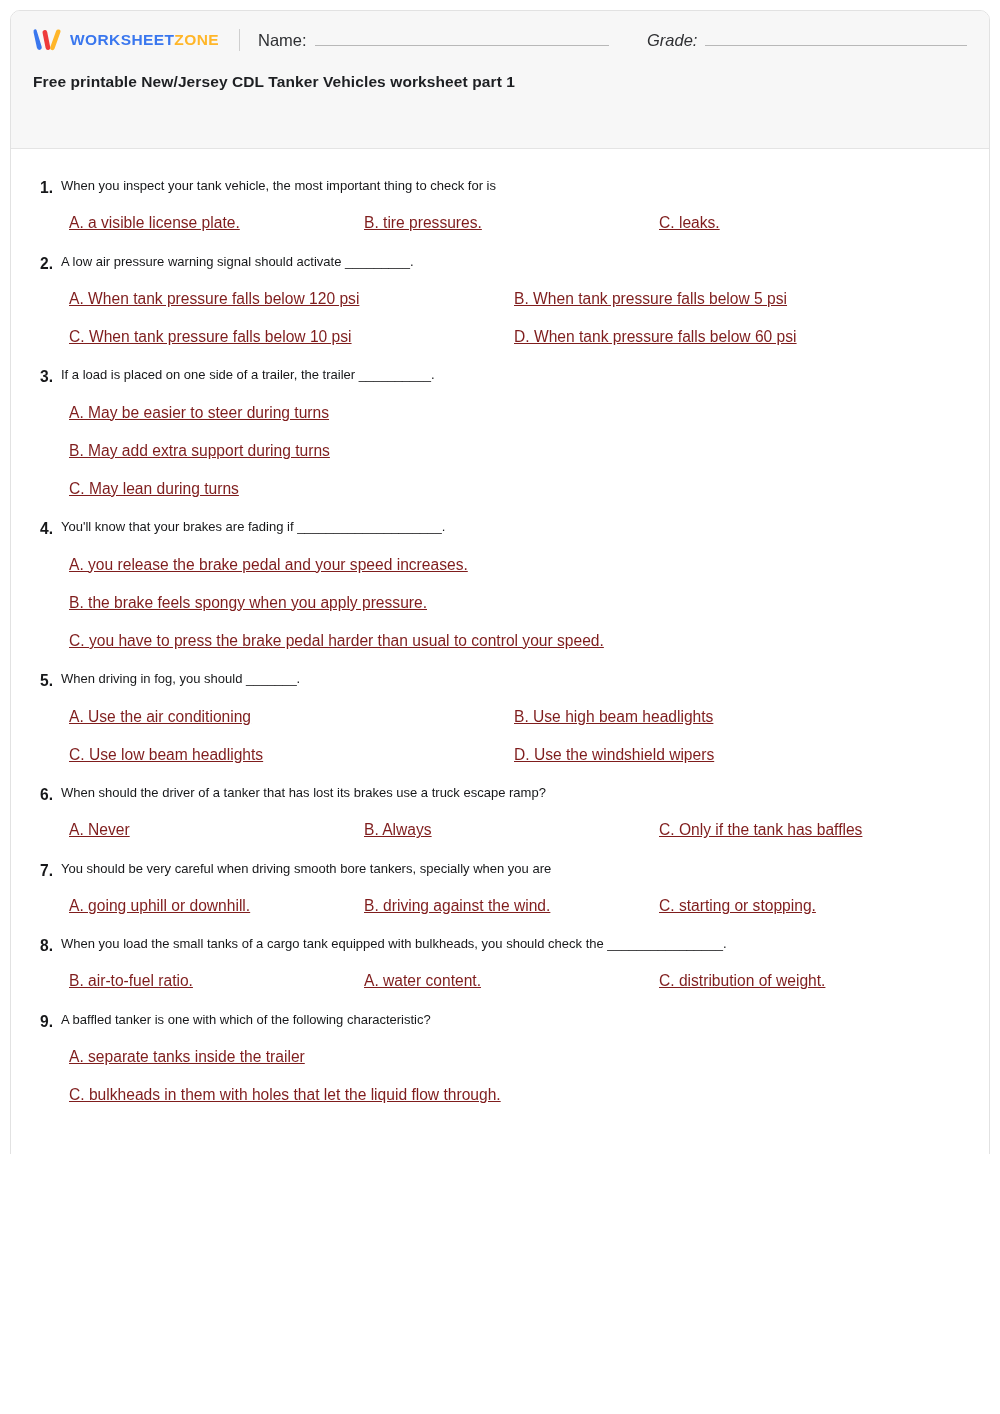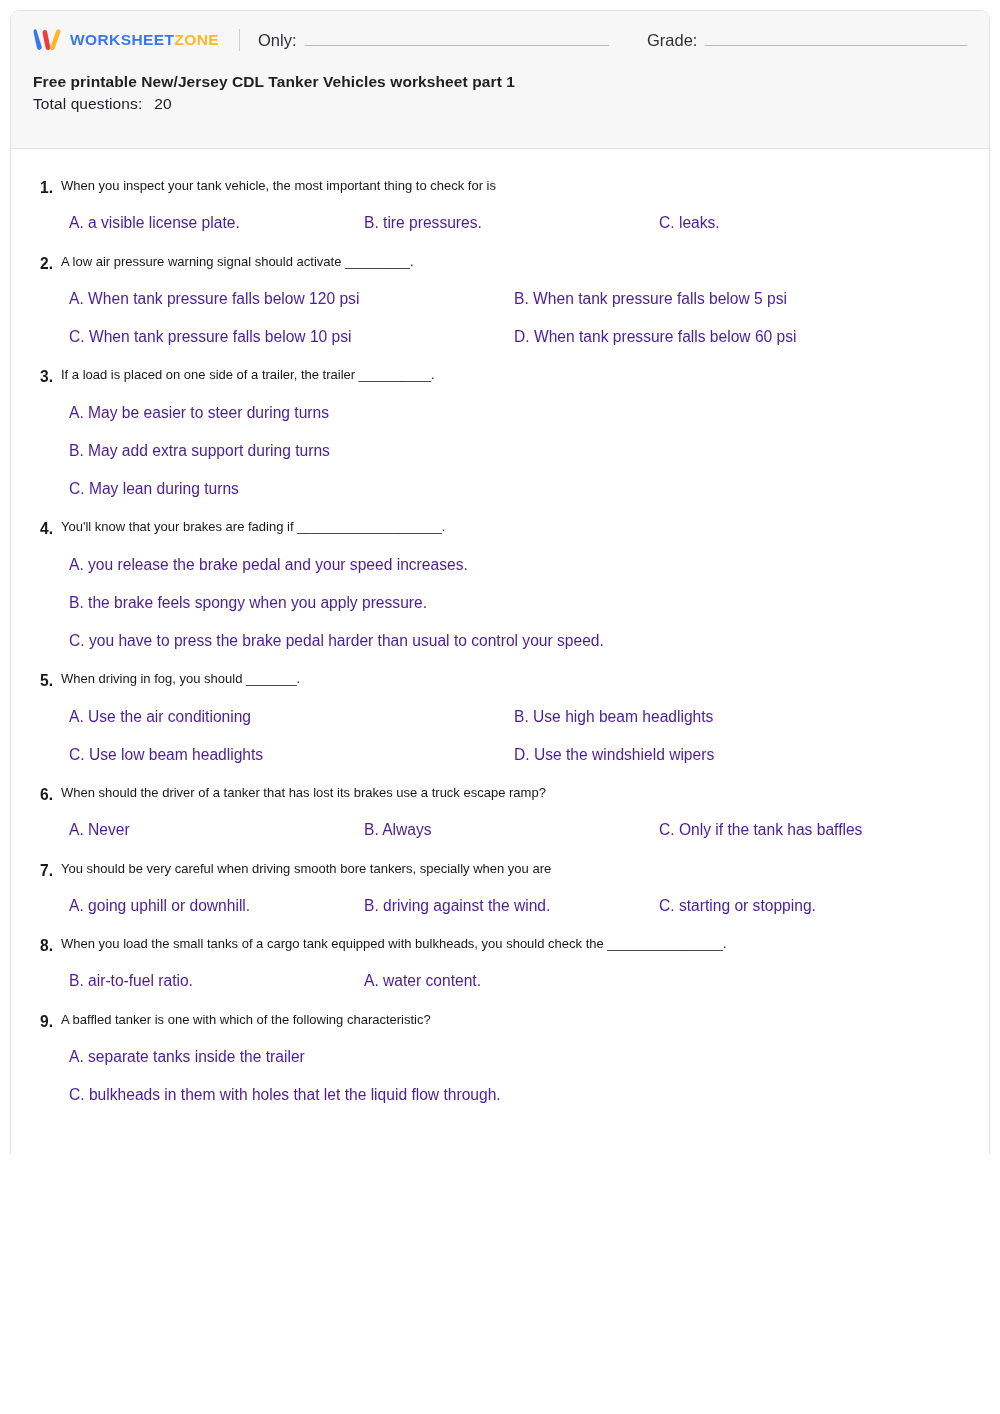--- a/index.html
+++ b/index.html
@@ -87,21 +87,21 @@
     white-space: nowrap;
     flex: 0 0 auto;
   }
   .field-rule {
     flex: 1 1 auto;
     border-bottom: 1px solid #b8b8b8;
     margin-left: 8px;
     height: 13px;
   }
   .field.name-field { max-width: 420px; }
-  .field.grade-field { max-width: 320px; margin-left: 38px; }
+  .field.grade-field { max-width: 320px; margin-left: 38px; font-style: italic; }
 
   .header-meta {
     padding: 14px 22px 0 22px;
   }
   .sheet-title {
     font-size: 15.5px;
     font-weight: bold;
     color: #1d1f22;
     line-height: 1.45;
     letter-spacing: 0.1px;
@@ -144,23 +144,24 @@
     max-width: 880px;
   }
 
   .opts {
     display: flex;
     flex-wrap: wrap;
     padding-left: 36px;
   }
   .opt {
     font-size: 15.6px;
-    color: #4c1d95;
+    color: #7f1d1d;
     line-height: 1.62;
     padding: 6px 0 7px 0;
+    text-decoration: underline;
   }
   
   .opts.cols3 > .opt { width: 295px; }
   .opts.cols3 > .opt:last-child { width: auto; }
   .opts.cols2 > .opt { width: 445px; }
   .opts.cols1 > .opt { width: 100%; }
 
   
   .footer {
     position: absolute;
@@ -216,34 +217,33 @@
             <path d="M3.6 2.2 L8.6 18.6 Q9.3 21.2 7.0 21.8 Q4.7 22.4 3.9 19.8 L0.6 4.4 Q0.0 1.8 1.9 1.3 Q3.1 1.0 3.6 2.2 Z" fill="#3a77ee"></path>
             <path d="M11.6 2.0 Q13.6 1.4 14.2 3.9 L17.2 18.9 Q17.7 21.4 15.5 21.9 Q13.2 22.4 12.6 19.9 L9.6 5.0 Q9.1 2.5 11.6 2.0 Z" fill="#ee3b3b"></path>
             <path d="M25.7 1.6 Q28.3 1.9 27.3 4.5 L21.6 20.4 Q20.7 22.7 18.6 22.0 Q16.5 21.2 17.4 18.8 L23.1 3.0 Q23.8 1.4 25.7 1.6 Z" fill="#ffb629"></path>
           </svg>
           <span class="logo-word"><span class="w1">WORKSHEET</span><span class="w2">ZONE</span></span>
         </div>
 
         <div class="logo-sep"></div>
 
         <div class="field name-field">
-          <span class="field-label">Only:</span>
+          <span class="field-label">Name:</span>
           <span class="field-rule"></span>
         </div>
 
         <div class="field grade-field">
           <span class="field-label">Grade:</span>
           <span class="field-rule"></span>
         </div>
 
       </div>
 
       <div class="header-meta">
         <div class="sheet-title">Free printable New/Jersey CDL Tanker Vehicles worksheet part 1</div>
-        <div class="sheet-count"><span>Total questions:</span><span class="count-value">20</span></div>
       </div>
 
     </div>
 
     <div class="sheet-body" id="questions-body">
         <div class="q">
           <div class="q-head">
             <div class="q-num">1.</div>
             <div class="q-text">When you inspect your tank vehicle, the most important thing to check for is</div>
           </div>
@@ -322,20 +322,21 @@
           </div>
         </div>
         <div class="q">
           <div class="q-head">
             <div class="q-num">8.</div>
             <div class="q-text">When you load the small tanks of a cargo tank equipped with bulkheads, you should check the ________________.</div>
           </div>
           <div class="opts cols3">
             <div class="opt">B. air-to-fuel ratio.</div>
             <div class="opt">A. water content.</div>
+            <div class="opt">C. distribution of weight.</div>
           </div>
         </div>
         <div class="q">
           <div class="q-head">
             <div class="q-num">9.</div>
             <div class="q-text">A baffled tanker is one with which of the following characteristic?</div>
           </div>
           <div class="opts cols1">
             <div class="opt">A. separate tanks inside the trailer</div>
             <div class="opt">C. bulkheads in them with holes that let the liquid flow through.</div>

